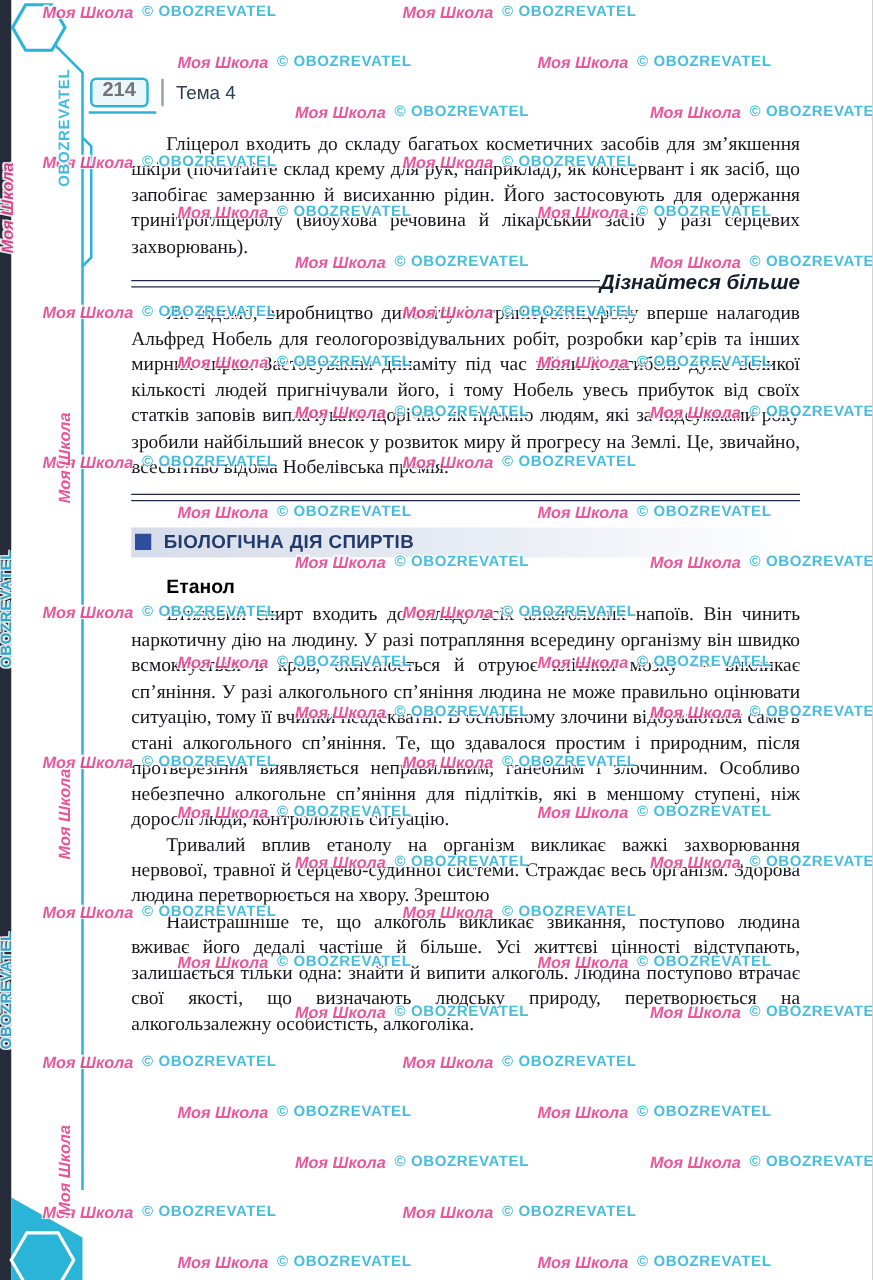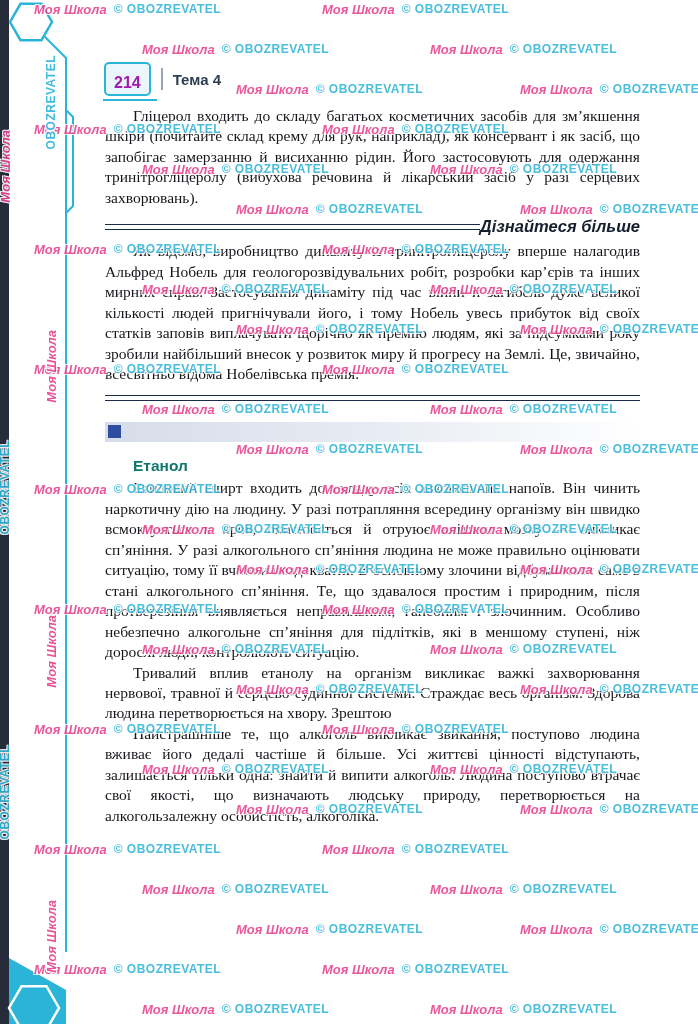--- a/index.html
+++ b/index.html
@@ -18,32 +18,31 @@
   svg.deco{position:absolute;left:0;top:0;pointer-events:none;}
 
   
   .page-header{
     position:absolute;left:72px;top:62px;
     display:flex;align-items:center;gap:10px;
     font-family:"Liberation Sans", sans-serif;
   }
   .page-num-box{
     border:2px solid #2ab5d8;border-radius:5px;
-    background:#eaf6fb;color:#a21caf;
+    background:#eaf6fb;color:#737373;
     font-weight:bold;font-size:16px;
-    padding:10px 8px 2px;
+    padding:0 8px 2px;
     position:relative;
-    margin-left:32px;
   }
   .page-num-box::after{
     content:"";position:absolute;left:-3px;bottom:-7px;
     width:54px;height:2px;background:#2ab5d8;
   }
   .v-divider{width:2px;height:22px;background:#9aa3b5;}
-  .topic{font-size:15px;color:#2c3e50;font-weight:bold;}
+  .topic{font-size:15px;color:#2c3e50;}
 
   
   .content{
     position:absolute;left:105px;top:106px;width:535px;
   }
   .body-text{
     margin:0;
     font-size:15.5px;line-height:1.32;
     color:#16161c;
     text-align:justify;
@@ -82,21 +81,21 @@
     margin:0;
     font-family:"Liberation Sans", sans-serif;
     font-size:15px;font-weight:bold;
     letter-spacing:.3px;
     color:#233a6d;
   }
   .subheading{
     margin:15px 0 3px 28px;
     font-family:"Liberation Sans", sans-serif;
     font-size:15.5px;font-weight:bold;
-    color:#0f766e;
+    color:#000000;
   }
 
   
   .watermark-layer{
     position:absolute;inset:0;pointer-events:none;z-index:5;overflow:hidden;
   }
   .wm-pair{
     position:absolute;white-space:nowrap;display:flex;gap:7px;opacity:.88;
   }
   .wm-brand{
@@ -152,20 +151,21 @@
       <div class="dbl"></div>
       <h3 class="learn-more-title">Дізнайтеся більше</h3>
     </div>
 
     <p class="body-text">Як відомо, виробництво динаміту із тринітрогліцеролу вперше налагодив Альфред Нобель для геологорозвідувальних робіт, розробки кар’єрів та інших мирних справ. Застосування динаміту під час війни й загибель дуже великої кількості людей пригнічували його, і тому Нобель увесь прибуток від своїх статків заповів виплачувати щорічно як премію людям, які за підсумками року зробили найбільший внесок у розвиток миру й прогресу на Землі. Це, звичайно, всесвітньо відома Нобелівська премія.</p>
 
     <div class="dbl full"></div>
 
     <div class="section-header">
       <span class="bullet"></span>
+      <h2 class="section-title">БІОЛОГІЧНА ДІЯ СПИРТІВ</h2>
     </div>
 
     <h4 class="subheading">Етанол</h4>
 
     <p class="body-text">Етиловий спирт входить до складу всіх алкогольних напоїв. Він чинить наркотичну дію на людину. У разі потрапляння всередину організму він швидко всмоктується в кров, окиснюється й отруює клітини мозку — викликає сп’яніння. У разі алкогольного сп’яніння людина не може правильно оцінювати ситуацію, тому її вчинки неадекватні. В основному злочини відбуваються саме в стані алкогольного сп’яніння. Те, що здавалося простим і природним, після протверезіння виявляється неправильним, ганебним і злочинним. Особливо небезпечно алкогольне сп’яніння для підлітків, які в меншому ступені, ніж дорослі люди, контролюють ситуацію.</p>
     <p class="body-text">Тривалий вплив етанолу на організм викликає важкі захворювання нервової, травної й серцево-судинної системи. Страждає весь організм. Здорова людина перетворюється на хвору. Зрештою</p>
     <p class="body-text">Найстрашніше те, що алкоголь викликає звикання, поступово людина вживає його дедалі частіше й більше. Усі життєві цінності відступають, залишається тільки одна: знайти й випити алкоголь. Людина поступово втрачає свої якості, що визначають людську природу, перетворюється на алкогользалежну особистість, алкоголіка.</p>
 
   </main>
 

